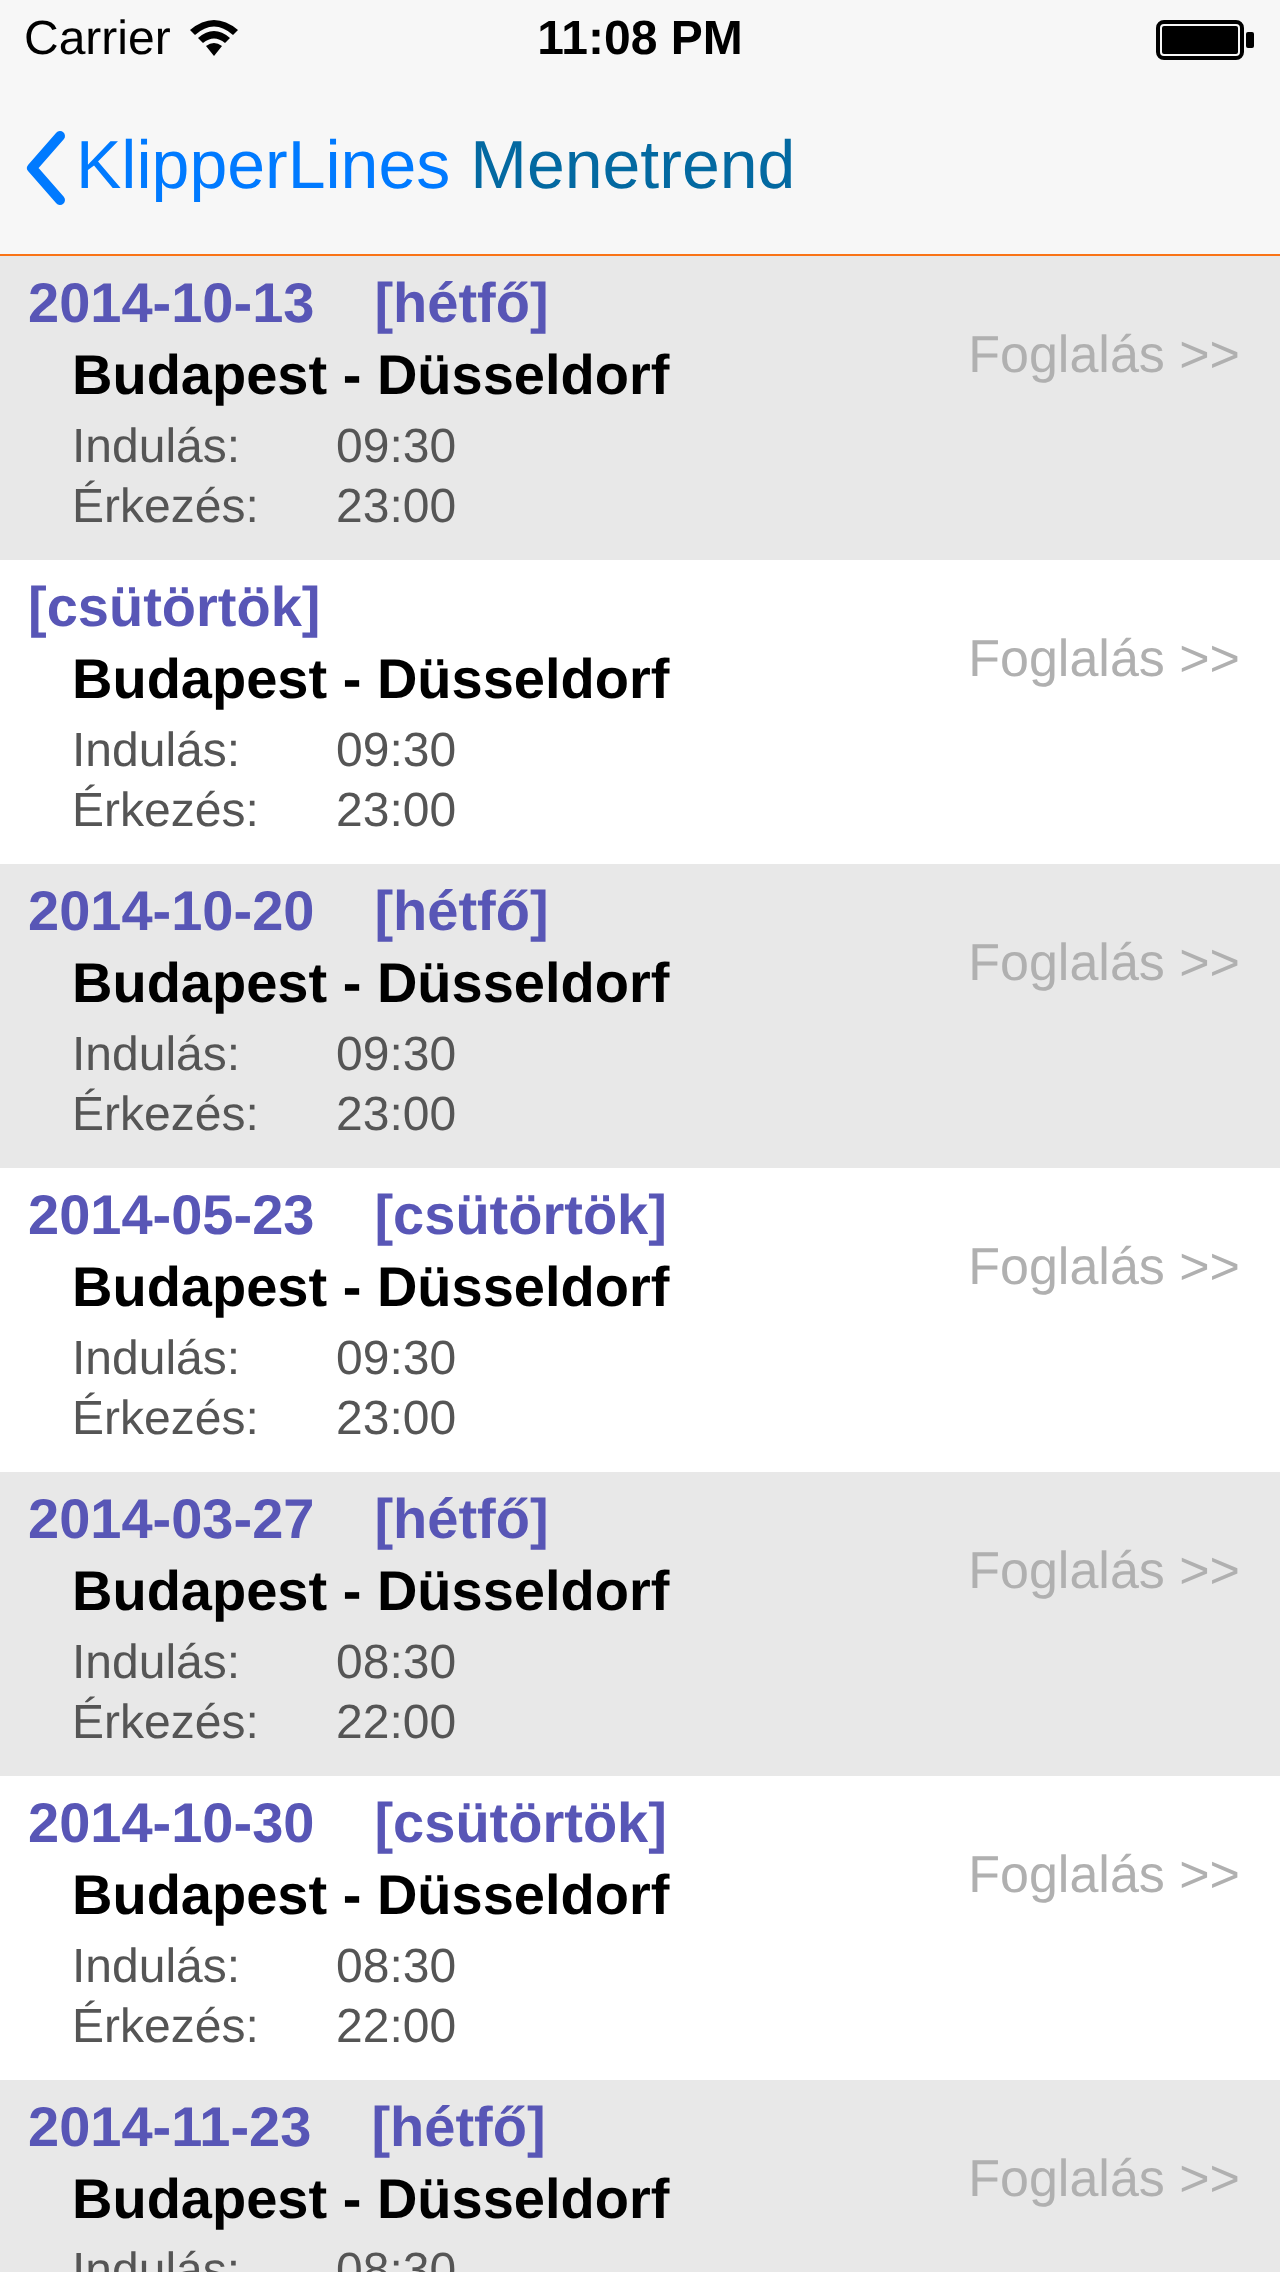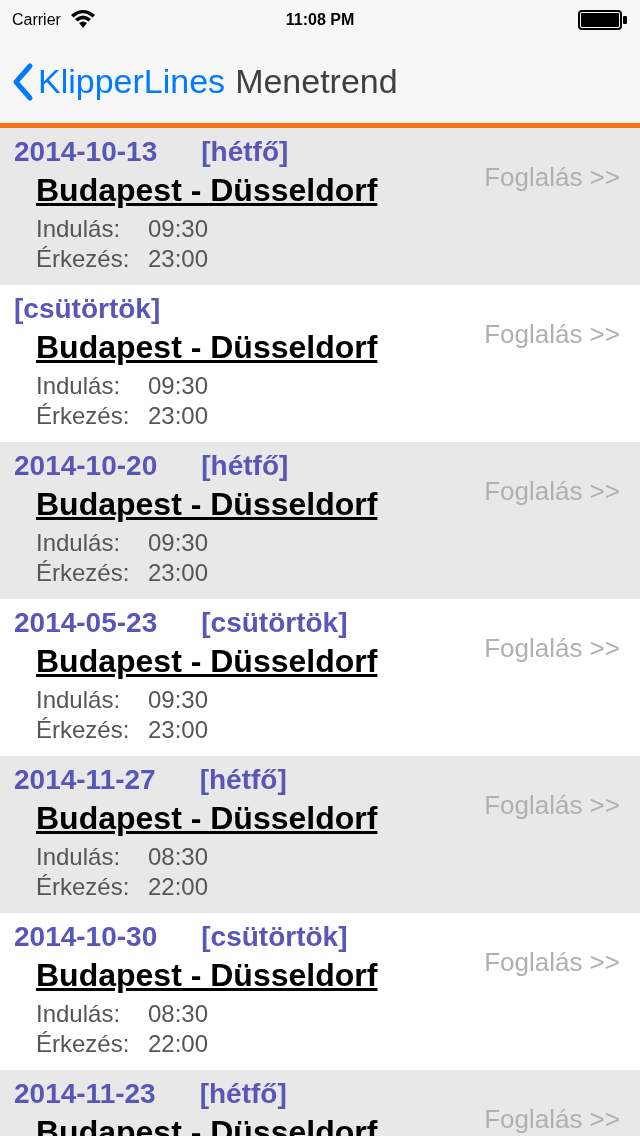--- a/index.html
+++ b/index.html
@@ -10,79 +10,78 @@
       background: #fff;
       overflow: hidden;
     }
     .status-bar {
       height: 40px;
       background: #f7f7f7;
       display: flex;
       align-items: center;
       justify-content: space-between;
       padding: 0 12px;
-      font-size: 16px;
+      font-size: 24px;
       font-weight: 500;
     }
     .status-left { display: flex; align-items: center; gap: 8px; }
     .wifi-icon svg { width: 28px; height: 20px; display: block; }
     .status-center { position: absolute; left: 50%; transform: translateX(-50%); font-weight: 700; }
     .battery-icon svg { width: 50px; height: 22px; display: block; }
 
     .nav-bar {
       height: 88px;
       background: #f7f7f7;
-      border-bottom: 5px solid #f97316;
+      border-bottom: 1px solid #f97316;
       display: flex;
       align-items: center;
       padding: 0 10px;
       font-size: 34px;
     }
     .back-button {
       display: flex;
       align-items: center;
       color: #007aff;
       gap: 2px;
       cursor: pointer;
     }
     .chevron-left svg { width: 26px; height: 40px; display: block; }
     .nav-title {
-      color: #404040;
+      color: #0369a1;
       font-weight: 500;
       margin-left: 10px;
     }
 
     .list { }
     .row {
       padding: 8px 14px 10px 14px;
       position: relative;
     }
     .row.alt { background: #e8e8e8; }
     .row-date-line {
       color: #5856b6;
       font-size: 28px;
       font-weight: 700;
       display: flex;
-      gap: 44px;
+      gap: 30px;
       margin-bottom: 4px;
     }
     .row-route {
-      font-size: 32px;
+      font-size: 28px;
       font-weight: 700;
       color: #000;
       padding-left: 22px;
       margin-bottom: 6px;
-      text-decoration: underline;
     }
     .row-time-line {
       font-size: 24px;
       color: #555;
       padding-left: 22px;
       display: flex;
-      gap: 16px;
+      gap: 36px;
       margin-bottom: 2px;
     }
     .row-time-label { min-width: 96px; }
     .row-time-value { }
     .book-link {
       position: absolute;
       right: 20px;
       top: 34px;
       color: #b0b0b0;
       font-size: 26px;
@@ -186,21 +185,21 @@
       <span class="row-time-value">09:30</span>
     </div>
     <div class="row-time-line">
       <span class="row-time-label">Érkezés:</span>
       <span class="row-time-value">23:00</span>
     </div>
   </div>
 
   <div class="row alt">
     <div class="row-date-line">
-      <span>2014-11-27</span>
+      <span>2014-03-27</span>
       <span>[hétfő]</span>
     </div>
     <div class="row-route">Budapest - Düsseldorf</div>
     <div class="book-link">Foglalás &gt;&gt;</div>
     <div class="row-time-line">
       <span class="row-time-label">Indulás:</span>
       <span class="row-time-value">08:30</span>
     </div>
     <div class="row-time-line">
       <span class="row-time-label">Érkezés:</span>

